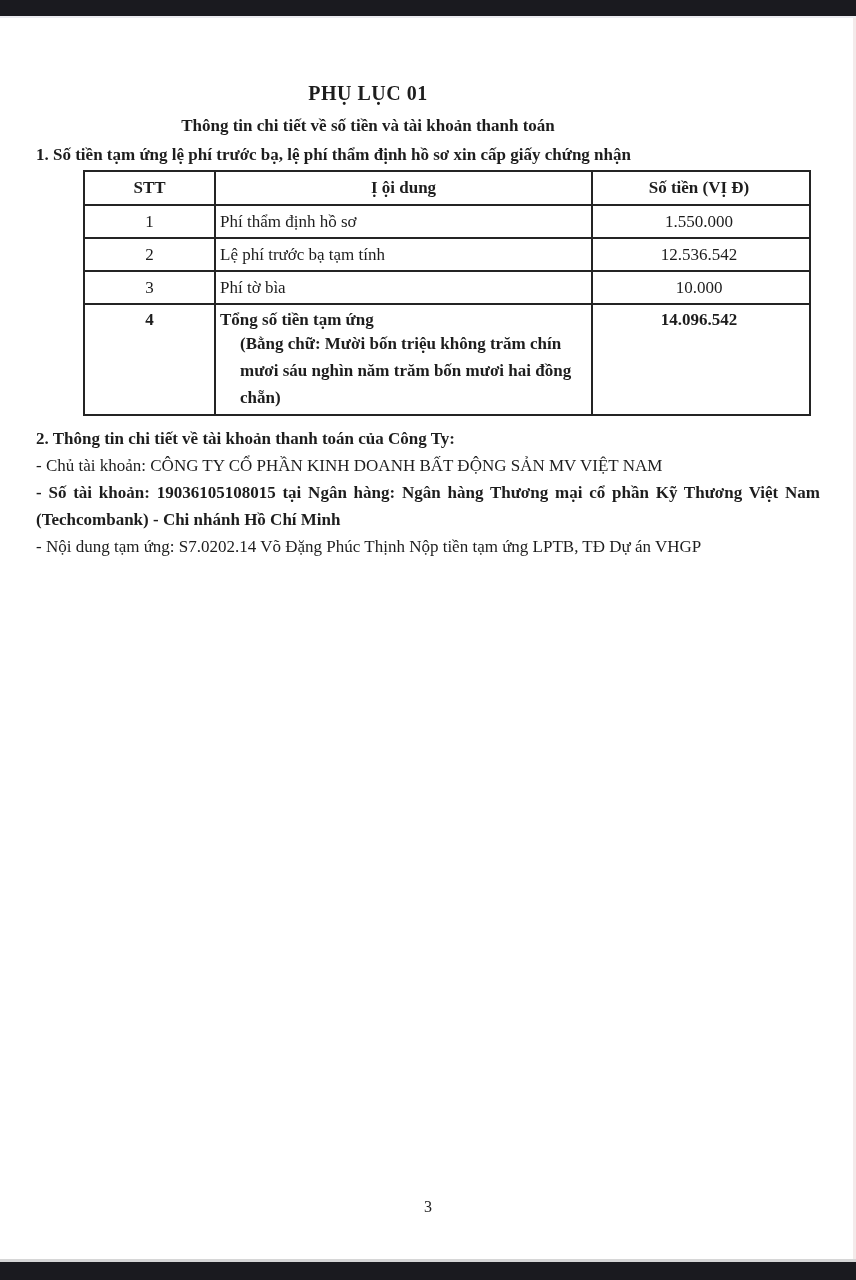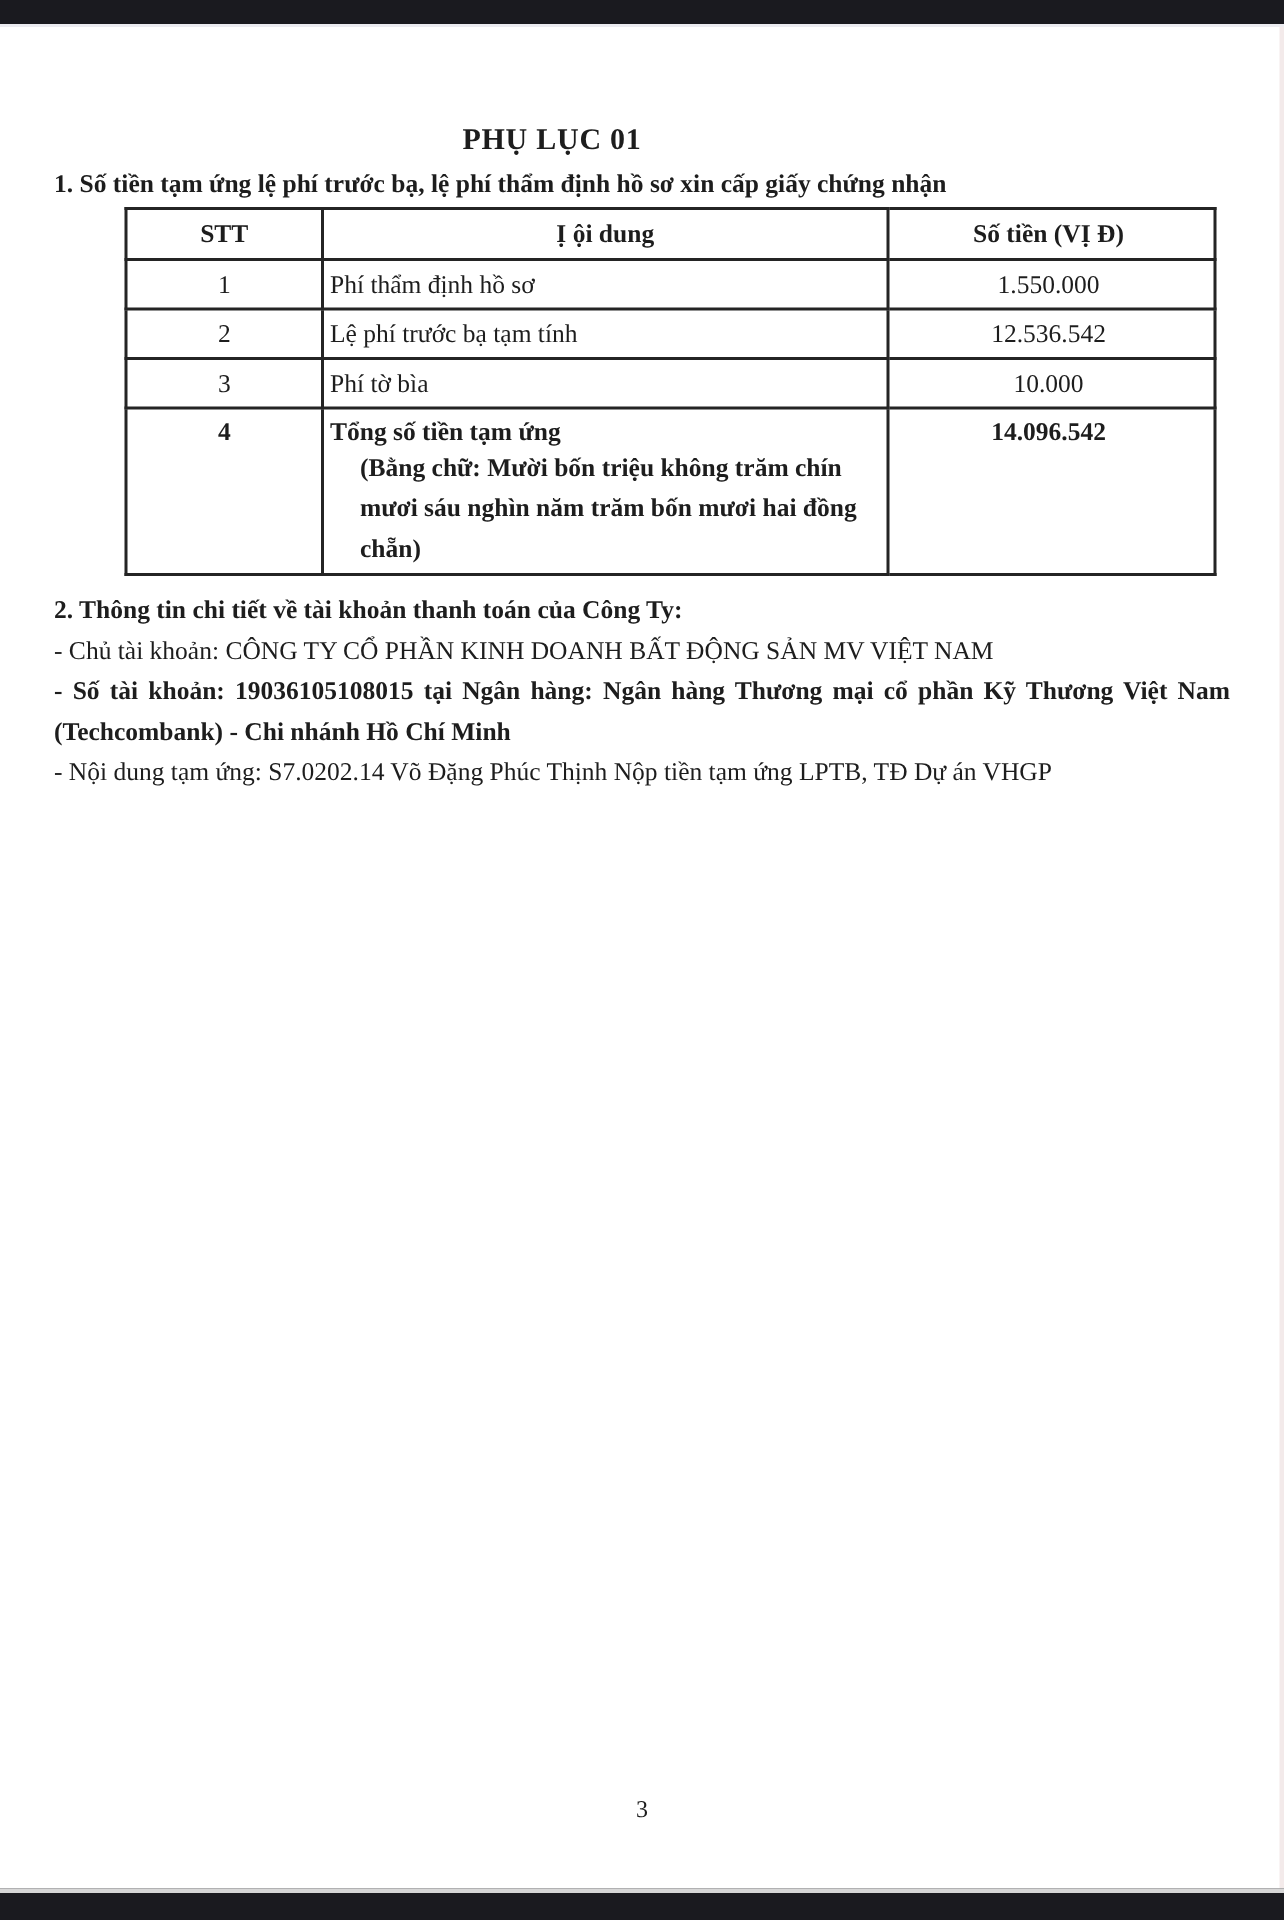--- a/index.html
+++ b/index.html
@@ -96,20 +96,21 @@
 </style>
 </head>
 <body>
 
 <div class="letterbox-top"></div>
 
 <div class="page">
 
   <div class="doc-title">PHỤ LỤC 01</div>
 
+  <div class="doc-subtitle">Thông tin chi tiết về số tiền và tài khoản thanh toán</div>
 
   <div class="sec1-heading">1. Số tiền tạm ứng lệ phí trước bạ, lệ phí thẩm định hồ sơ xin cấp giấy chứng nhận</div>
 
   <table class="fee-table">
     <tbody>
         <tr>
       <th class="col-stt">STT</th>
       <th class="col-desc">Ị ội dung</th>
       <th class="col-amt">Số tiền (VỊ Đ)</th>
     </tr>

